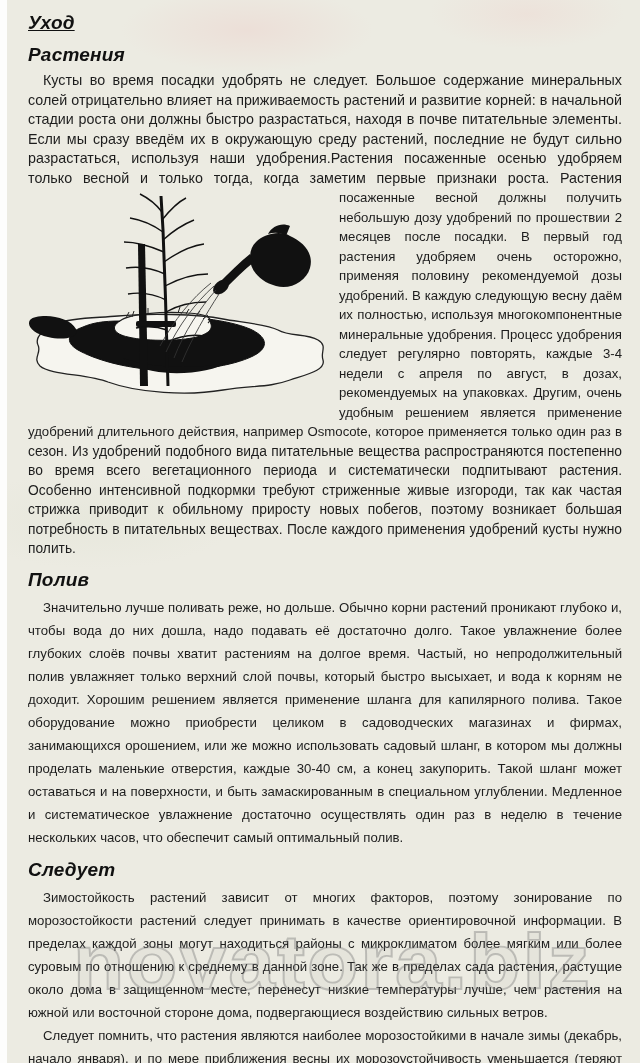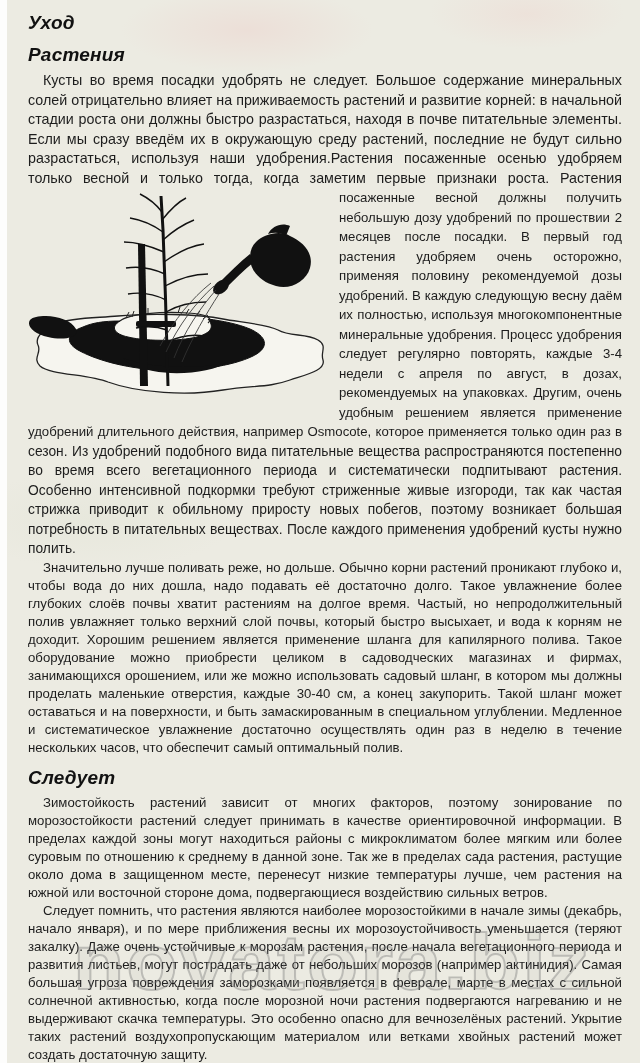--- a/index.html
+++ b/index.html
@@ -19,28 +19,28 @@
     color:#1d1d1d;
   }
   h2.sec{
     font-size:19px;
     font-style:italic;
     font-weight:bold;
     color:#111;
     margin:10px 0 5px 0;
     letter-spacing:.2px;
   }
-  h2.first{margin-top:4px;}
+  h2.first{margin-top:4px;text-decoration:underline;}
   p.body{
     margin:0;
     text-align:justify;
     text-indent:15px;
   }
   .sz-lg{font-size:14.3px;line-height:19.5px;}
-  .sz-sm{font-size:13.2px;line-height:18px;}
+  .sz-sm{font-size:13.2px;line-height:23px;}
   .tight{font-size:13.2px;line-height:14.8px;}
   .after-illu{font-size:13.8px;line-height:18px;}
   .illu-float{
     float:left;
     width:303px;height:211px;
     margin:2px 8px 2px 0;
   }
   .illu-float svg{display:block;width:100%;height:100%;}
   .clear{clear:both;}
   .watermark{
@@ -110,20 +110,21 @@
         <g stroke="#333" stroke-width="1" fill="none" opacity=".85">
           <path d="M188 100 C172 118 156 142 146 168"></path>
           <path d="M191 104 C178 124 164 148 154 172"></path>
           <path d="M186 96 C168 112 150 136 138 162"></path>
           <path d="M183 93 C164 108 146 130 132 156"></path>
         </g>
       </svg>
       </span><span class="tight">посаженные весной должны получить небольшую дозу удобрений по прошествии 2 месяцев после посадки. В первый год растения удобряем очень  осторожно, применяя половину рекомендуемой дозы удобрений. В каждую следующую весну даём их полностью, используя многокомпонентные минеральные удобрения. Процесс  удобрения следует регулярно повторять, каждые 3-4 недели с апреля по август, в дозах, рекомендуемых на упаковках. Другим, очень удобным решением является применение удобрений длительного действия, например Osmocote, которое применяется только один раз в </span><span class="after-illu">сезон. Из удобрений подобного вида питательные вещества распространяются постепенно во время всего вегетационного периода и систематически подпитывают растения. Особенно интенсивной подкормки требуют стриженные живые изгороди, так как частая стрижка приводит к обильному приросту новых побегов, поэтому возникает большая потребность в питательных веществах. После каждого применения удобрений кусты нужно полить.</span></p>
   <div class="clear"></div>
 
+  <h2 class="sec">Полив</h2>
   <p class="body sz-sm">Значительно лучше поливать реже, но дольше. Обычно корни растений проникают глубоко и, чтобы вода до них дошла, надо подавать её достаточно долго. Такое увлажнение более глубоких слоёв почвы хватит растениям на долгое время. Частый, но непродолжительный полив увлажняет только верхний слой почвы, который быстро высыхает, и вода к корням не доходит. Хорошим решением является применение шланга для капилярного полива. Такое оборудование можно приобрести целиком в садоводческих магазинах  и фирмах, занимающихся орошением, или же можно использовать садовый шланг, в котором мы должны проделать маленькие отверстия, каждые 30-40 см, а конец закупорить. Такой шланг может оставаться и на поверхности, и быть замаскированным в специальном углублении. Медленное и систематическое увлажнение достаточно осуществлять один раз в неделю в течение нескольких часов, что обеспечит самый оптимальный полив.</p>
 
   <h2 class="sec">Следует</h2>
   <p class="body sz-sm">Зимостойкость растений зависит от многих факторов, поэтому зонирование по морозостойкости растений следует принимать в качестве ориентировочной информации. В пределах каждой зоны могут находиться районы с микроклиматом более мягким или более суровым по отношению к среднему в данной зоне. Так же в пределах сада растения, растущие около дома в защищенном месте, перенесут низкие температуры лучше, чем растения на южной или восточной стороне дома, подвергающиеся воздействию сильных ветров.</p>
   <p class="body sz-sm">Следует помнить, что растения являются наиболее морозостойкими в начале зимы (декабрь, начало января), и по мере приближения весны их морозоустойчивость уменьшается (теряют закалку). Даже очень устойчивые к морозам растения, после начала вегетационного периода и развития листьев, могут пострадать даже от небольших морозов (например актинидия). Самая большая угроза повреждения заморозками появляется в феврале, марте в местах с сильной солнечной активностью, когда после морозной ночи растения подвергаются нагреванию и не выдерживают скачка температуры. Это особенно опасно для вечнозелёных растений. Укрытие таких растений воздухопропускающим материалом или ветками хвойных растений может создать достаточную защиту.</p>
 
   <div class="watermark">novatora.biz</div>
 </div>
 
 </body></html>

